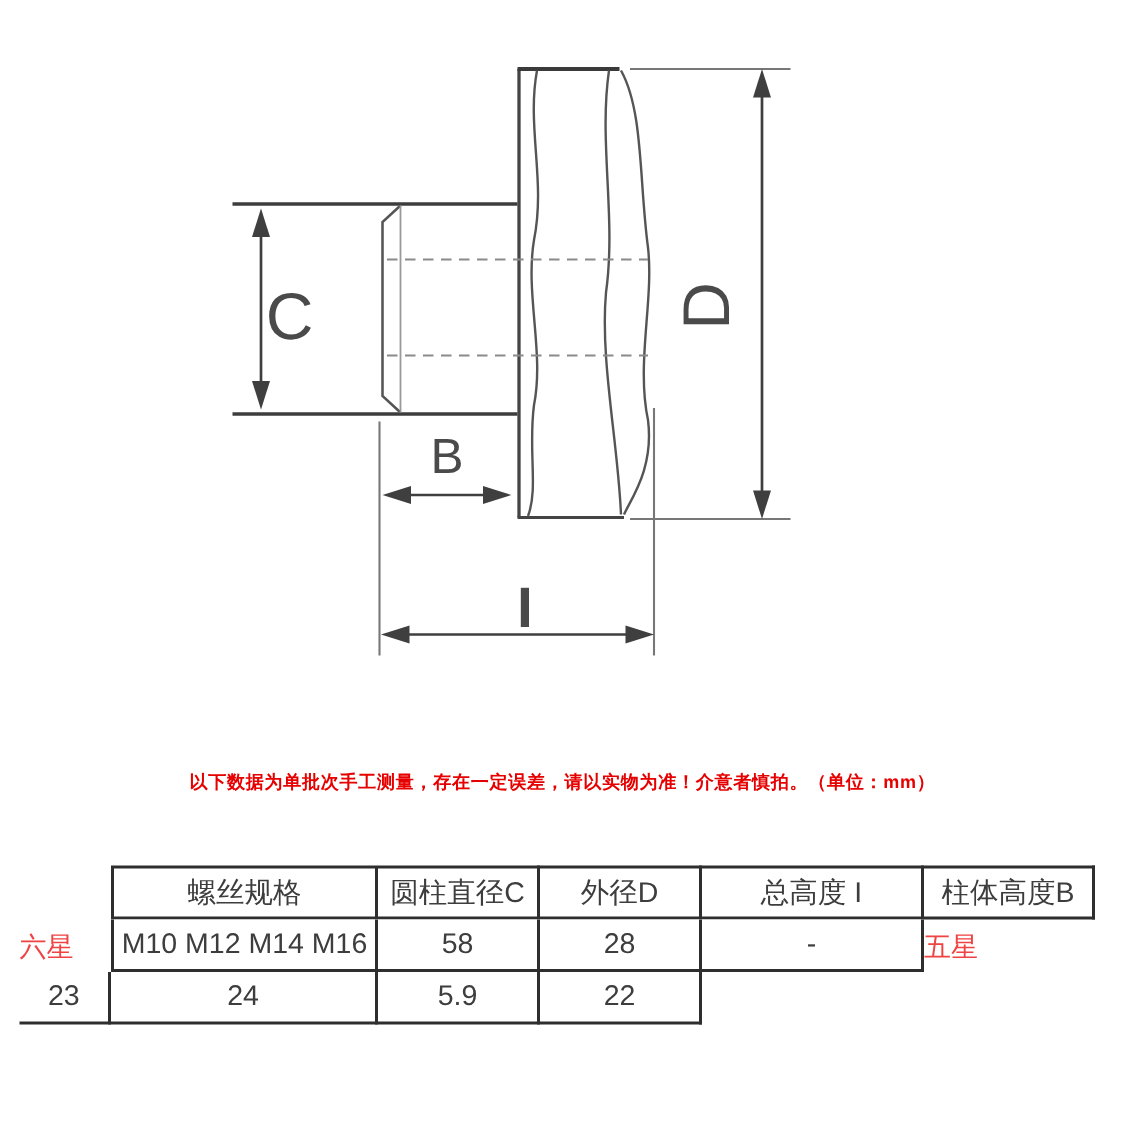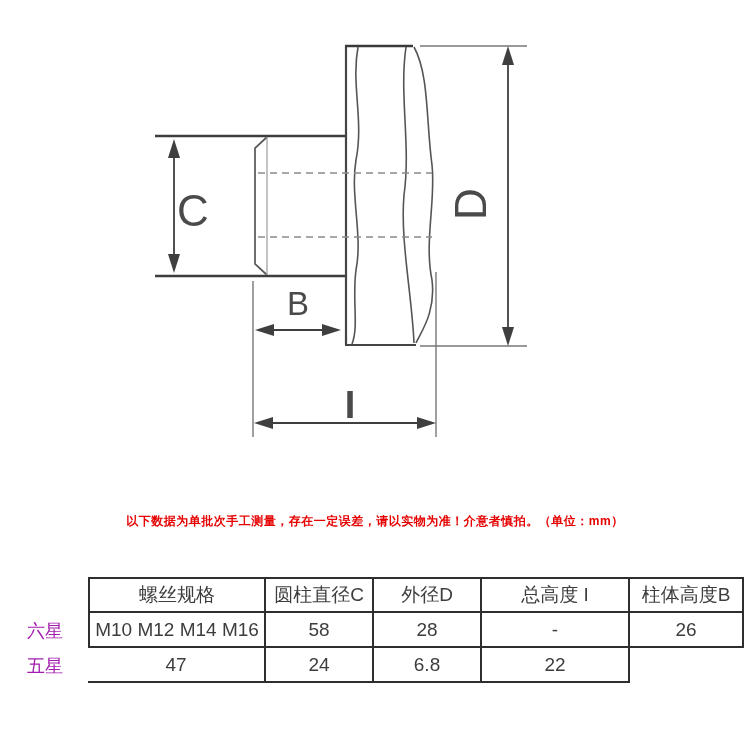--- a/index.html
+++ b/index.html
@@ -7,36 +7,36 @@
     position:relative;width:750px;height:750px;background:#ffffff;overflow:hidden;
     font-family:"Liberation Sans","DejaVu Sans",sans-serif;
   }
   .drawing{position:absolute;left:0;top:0;}
   .dim-label{fill:#4a4a4a;font-family:"Liberation Sans","DejaVu Sans",sans-serif;}
   .note{
     position:absolute;top:513px;left:0;width:750px;text-align:center;
     font-size:12px;font-weight:bold;letter-spacing:0.5px;white-space:nowrap;
   }
   .spec{
-    position:absolute;left:27px;top:577px;
+    position:absolute;left:13px;top:577px;
     display:grid;
     grid-template-columns:61px 178px 108px 108px 148px 114px;
     grid-template-rows:36px 35px 35px;
     color:#3d3d3d;font-size:19px;
   }
   .cell{
     display:flex;align-items:center;justify-content:center;
     border-right:2px solid #2e2e2e;border-bottom:2px solid #2e2e2e;
     box-sizing:border-box;background:#fff;white-space:nowrap;
   }
   .cell.first-col{border-left:2px solid #2e2e2e;}
   .cell.top-row{border-top:2px solid #2e2e2e;}
   .rowlabel{
     display:flex;align-items:center;justify-content:flex-start;
-    font-size:18px;color:#a21caf;box-sizing:border-box;
+    font-size:18px;color:#ef4444;box-sizing:border-box;
   }
   .header-cell{font-size:19px;}
 </style>
 </head>
 <body>
 
 <div class="page">
 
   <svg class="drawing" width="750" height="470" viewBox="0 0 750 470" xmlns="http://www.w3.org/2000/svg">
 
@@ -106,22 +106,21 @@
     <div class="cell top-row header-cell">圆柱直径C</div>
     <div class="cell top-row header-cell">外径D</div>
     <div class="cell top-row header-cell">总高度 I</div>
     <div class="cell top-row header-cell">柱体高度B</div>
 
     <div class="rowlabel">六星</div>
     <div class="cell first-col">M10 M12 M14 M16</div>
     <div class="cell">58</div>
     <div class="cell">28</div>
     <div class="cell">-</div>
-    <div class="cell">26</div>
 
     <div class="rowlabel">五星</div>
-    <div class="cell">47</div>
+    <div class="cell">23</div>
     <div class="cell">24</div>
-    <div class="cell">6.8</div>
+    <div class="cell">5.9</div>
     <div class="cell">22</div>
   </div>
 
 </div>
 
 </body></html>

